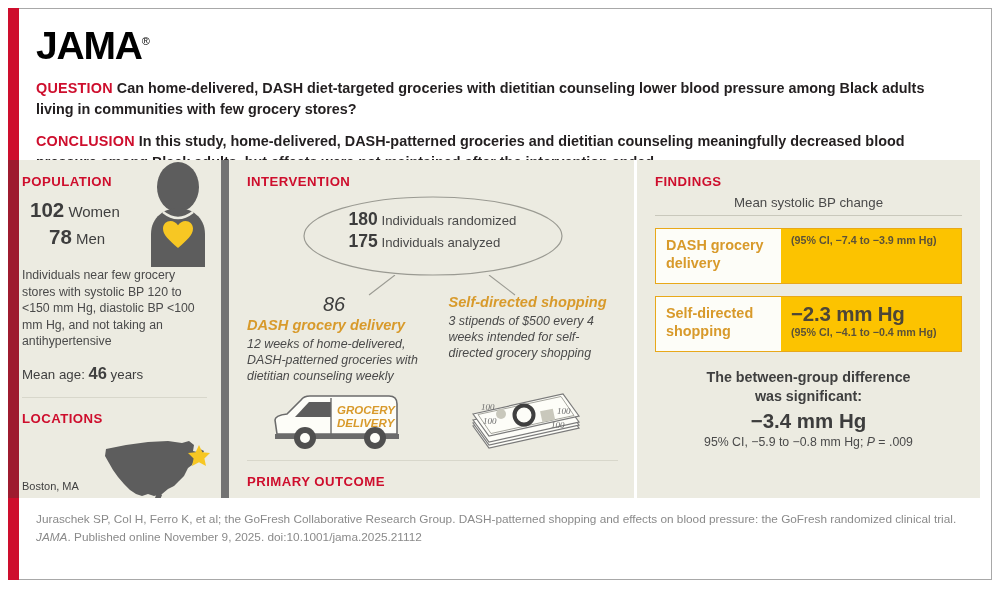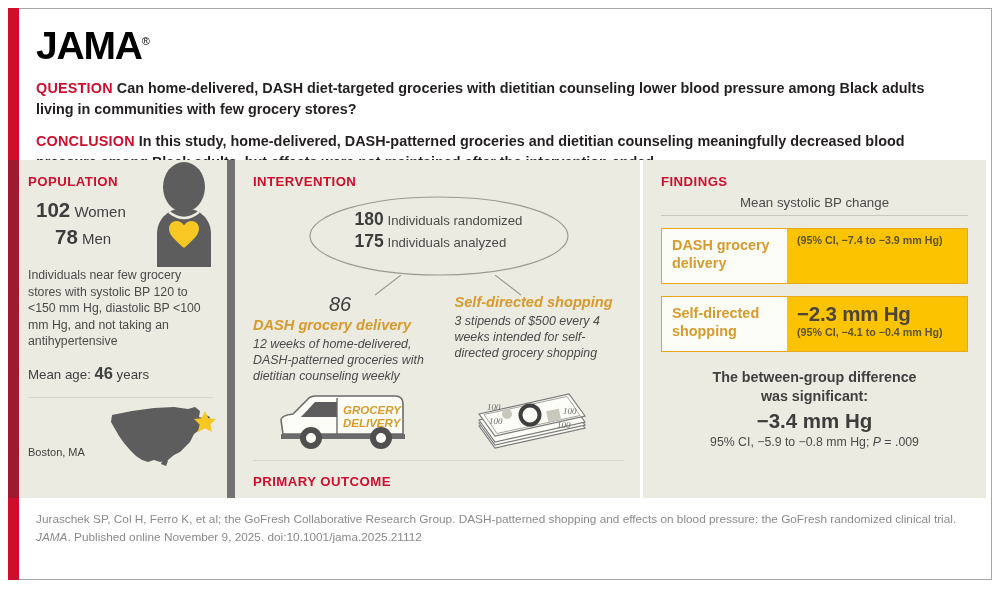--- a/index.html
+++ b/index.html
@@ -87,21 +87,21 @@
   .qa-block + .qa-block { margin-top: 12px; }
   .qa-label {
     color: #ce0e2d;
     font-weight: 700;
     letter-spacing: 0.2px;
   }
 
   
   .bodyrow {
     position: absolute;
-    left: 14px;
+    left: 8px;
     top: 160px;
     width: 972px;
     height: 408px;
     background: #ecebe1;
     display: flex;
     box-sizing: border-box;
   }
   .col-pop {
     width: 213px;
     box-sizing: border-box;
@@ -433,20 +433,21 @@
       <div class="pop-desc">Individuals near few grocery stores with systolic BP 120 to &lt;150 mm Hg, diastolic BP &lt;100 mm Hg, and not taking an antihypertensive</div>
 
       <div class="pop-age">
         <span>Mean age:</span>
         <span class="num">46</span>
         <span>years</span>
       </div>
 
       <hr class="hr-light">
 
+      <div class="sec-head loc-head">LOCATIONS</div>
 
       <div class="loc-wrap">
         <svg class="usmap" viewBox="0 0 118 72">
           <path fill="#5d5d5d" d="M10,17 L30,13 L52,10 L72,9 L86,11 L93,9 L98,13 L97,19 L101,20 L104,17 L108,19 L106,24
             L99,27 L96,33 L92,36 L88,44 L83,49 L78,54 L72,57 L66,62 L58,64 L52,62 L46,64 L40,62 L34,58 L28,52
             L22,45 L17,38 L13,31 L9,24 Z"></path>
           <path fill="#5d5d5d" d="M62,58 L66,63 L64,68 L59,66 Z"></path>
           <polygon fill="#f7c723" points="103,13 106.4,20.2 114,21 108.4,26.4 110,34 103,30.2 96,34 97.6,26.4 92,21 99.6,20.2"></polygon>
         </svg>
         <div class="loc-city">Boston, MA</div>

